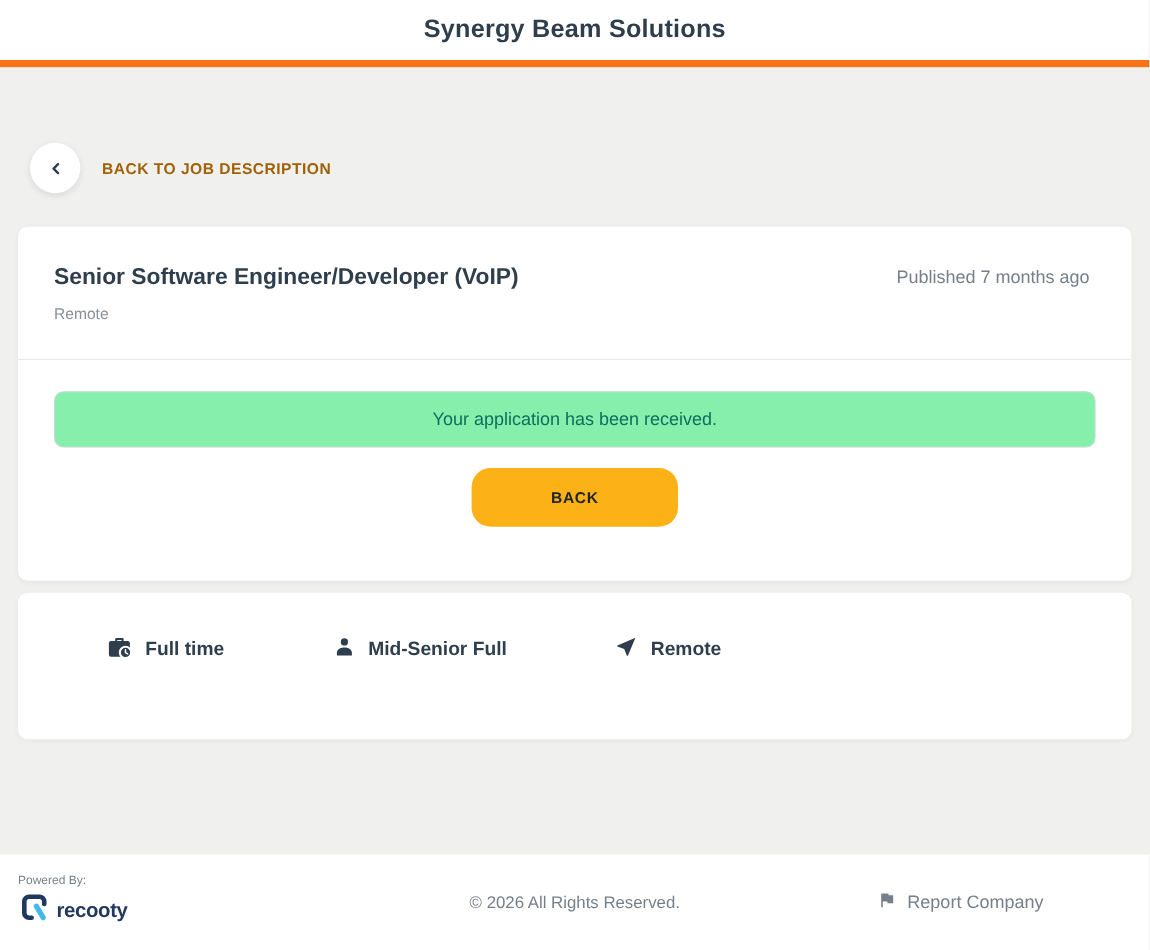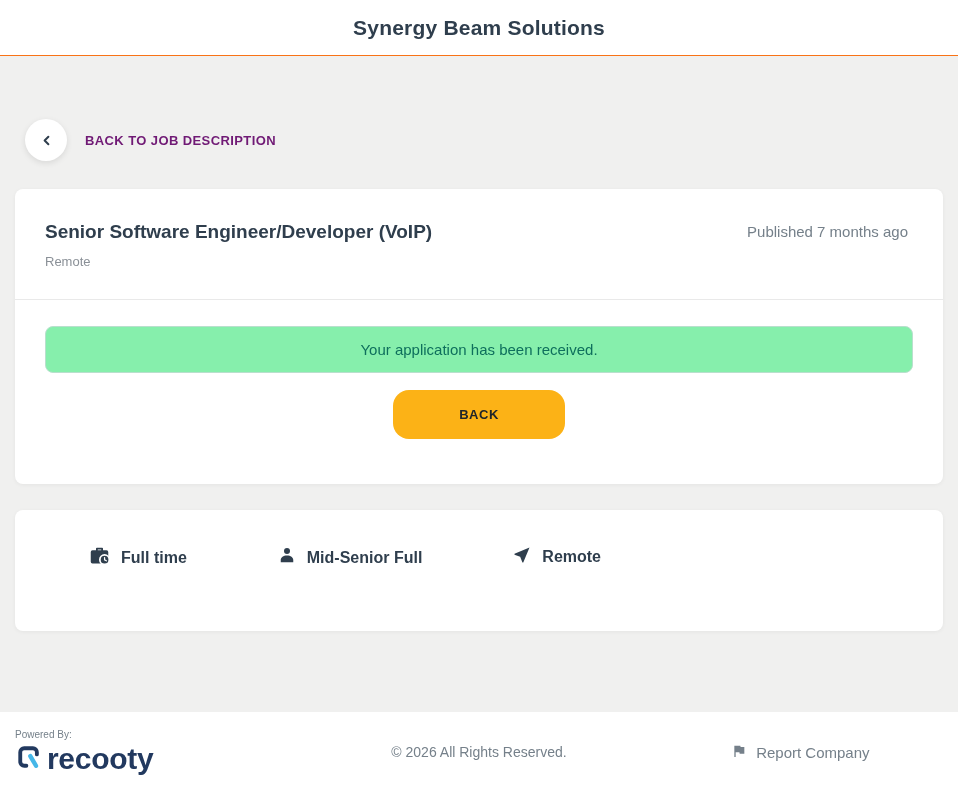--- a/index.html
+++ b/index.html
@@ -13,21 +13,21 @@
     color: #2f3e4d;
   }
 
   
   .app-header {
     background: #ffffff;
     height: 56px;
     display: flex;
     align-items: center;
     justify-content: center;
-    border-bottom: 1px solid #f97316;
+    border-bottom: 6px solid #f97316;
   }
   .app-header h1 {
     font-size: 21px;
     font-weight: 700;
     color: #2f3e4d;
     letter-spacing: 0.2px;
   }
 
   
   .main { flex: 1; padding: 63px 15px 0 15px; }
@@ -46,32 +46,32 @@
     background: #ffffff;
     border: none;
     box-shadow: 0 2px 6px rgba(0,0,0,0.10);
     display: flex; align-items: center; justify-content: center;
     cursor: pointer;
   }
   .back-circle svg { display: block; }
   .back-label {
     font-size: 13px;
     font-weight: 700;
-    color: #701a75;
+    color: #a16207;
     letter-spacing: 0.4px;
   }
 
   .card {
     background: #ffffff;
     border-radius: 8px;
     box-shadow: 0 1px 4px rgba(0,0,0,0.05);
   }
 
   
-  .job-card { margin-bottom: 26px; }
+  .job-card { margin-bottom: 10px; }
   .job-card-head {
     display: flex;
     justify-content: space-between;
     align-items: flex-start;
     padding: 32px 35px 30px 30px;
   }
   .job-title { font-size: 19px; font-weight: 700; color: #2f3e4d; }
   .job-location { font-size: 13px; color: #8a9097; margin-top: 11px; }
   .published { font-size: 15px; color: #75808a; margin-top: 2px; white-space: nowrap; }
   .divider { border-top: 1px solid #e9e9e9; }
@@ -118,21 +118,21 @@
     display: grid;
     grid-template-columns: 1fr 1fr 1fr;
     align-items: center;
     padding: 0 15px;
     gap: 36px;
   }
   .footer-left { justify-self: start; }
   .powered-by { font-size: 10px; color: #75808a; margin-bottom: 2px; }
   .brand { display: flex; align-items: center; gap: 4px; cursor: pointer; text-decoration: none; }
   .brand-name {
-    font-size: 30px;
+    font-size: 17px;
     font-weight: 600;
     color: #22395f;
     letter-spacing: -0.3px;
     text-align: center;
   }
   .copyright { justify-self: center; font-size: 14px; color: #75808a; }
   .report {
     justify-self: center;
     display: flex;
     align-items: center;

